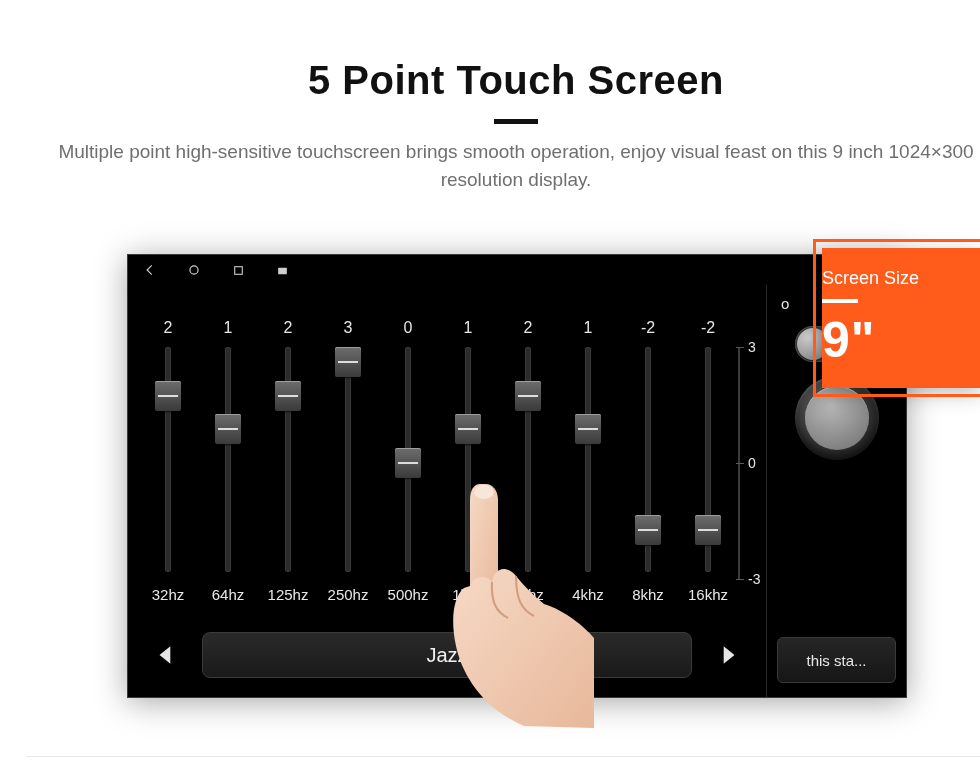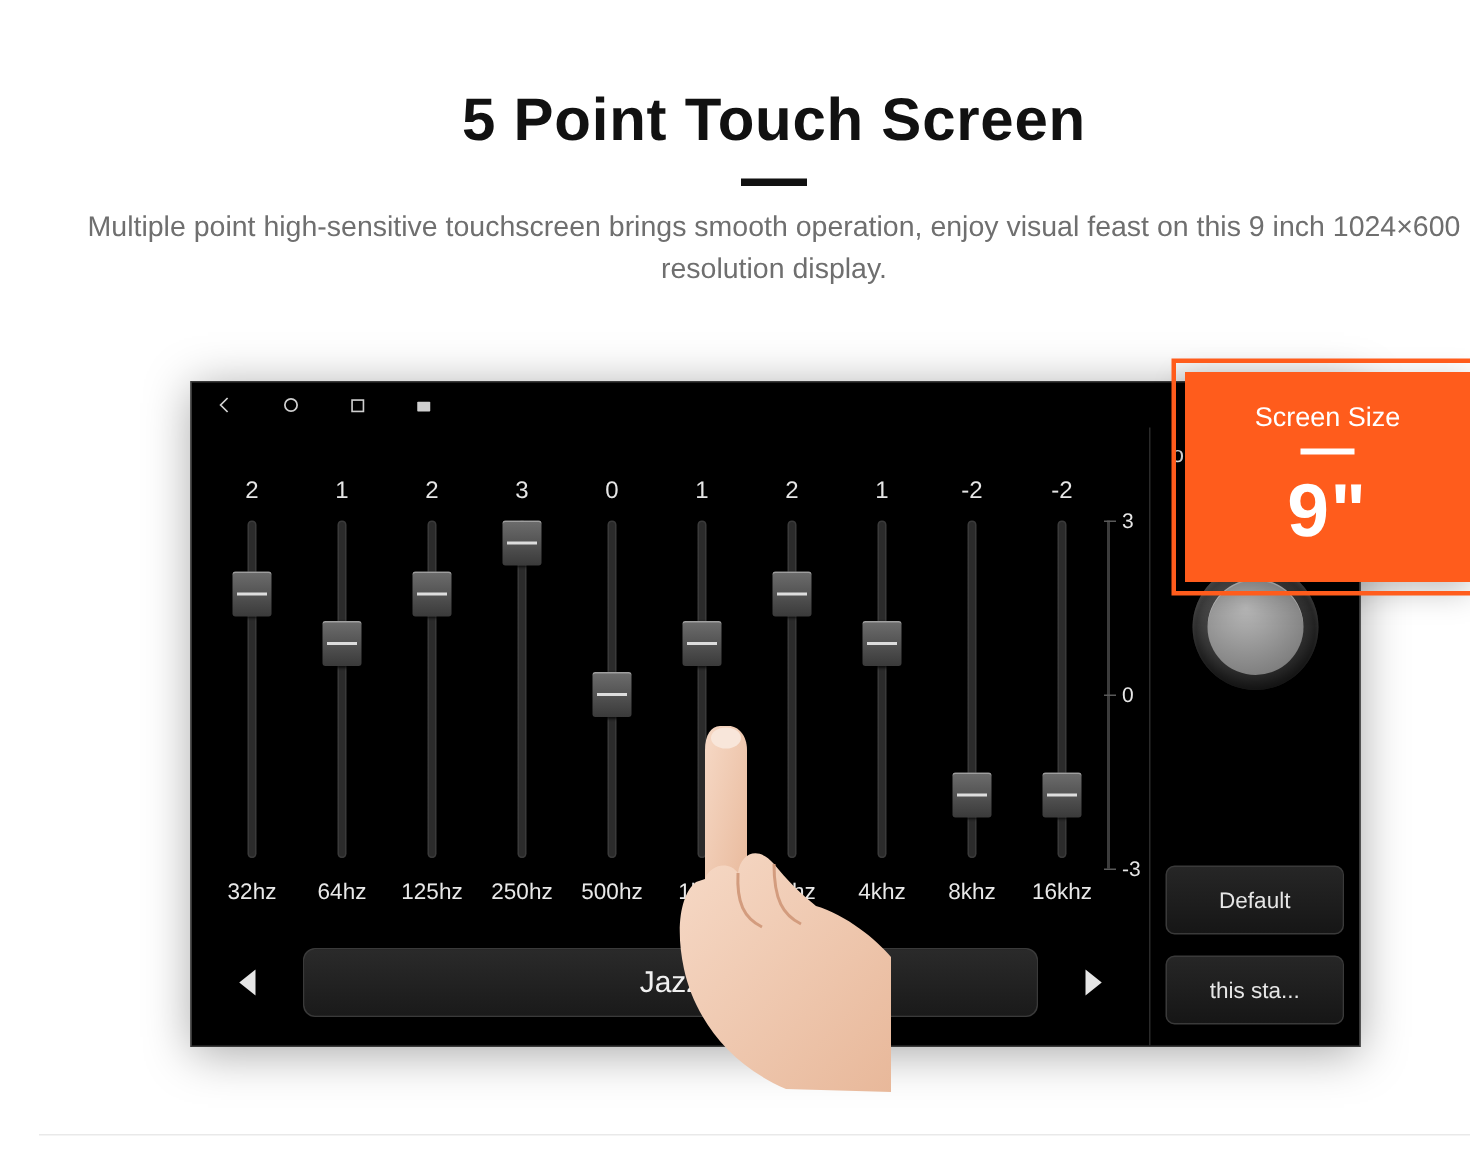--- a/index.html
+++ b/index.html
@@ -49,21 +49,21 @@
   .toggle .dot { position: absolute; top: 2px; left: 2px; width: 32px; height: 32px; border-radius: 50%; background: radial-gradient(circle at 35% 30%, #cfcfcf, #7a7a7a); box-shadow: 0 1px 2px rgba(0,0,0,.6); }
   .toggle .ring { position: absolute; top: 6px; right: 8px; width: 24px; height: 24px; border-radius: 50%; border: 2px solid #777; }
 
   .knob { width: 84px; height: 84px; border-radius: 50%; background: radial-gradient(circle at 35% 30%, #565656 0%, #2f2f2f 60%, #1c1c1c 100%); box-shadow: inset 0 2px 3px rgba(255,255,255,.15), inset 0 -5px 10px rgba(0,0,0,.6), 0 3px 6px rgba(0,0,0,.6); position: relative; }
   .knob::after { content: ""; position: absolute; inset: 10px; border-radius: 50%; background: radial-gradient(circle at 40% 30%, #b8b8b8, #6e6e6e); box-shadow: inset 0 1px 0 rgba(255,255,255,.35); }
 
   .side-btn { width: 100%; height: 46px; border-radius: 6px; border: 1px solid #3a3a3a; background: linear-gradient(#262626,#161616); display: flex; align-items: center; justify-content: center; color: #e6e6e6; font-size: 15px; cursor: pointer; }
   .side-spacer { flex: 1; }
 
   
-  .badge { position: absolute; right: 26px; top: 248px; width: 190px; height: 140px; background: #ff5c1c; box-shadow: 0 6px 20px rgba(0,0,0,.25); outline: 3px solid #ff5c1c; outline-offset: 6px; color: #fff; display: flex; flex-direction: column; align-items: center; justify-content: center; }
+  .badge { position: absolute; right: 26px; top: 248px; width: 158px; height: 140px; background: #ff5c1c; box-shadow: 0 6px 20px rgba(0,0,0,.25); outline: 3px solid #ff5c1c; outline-offset: 6px; color: #fff; display: flex; flex-direction: column; justify-content: center; }
   .badge-title { font-size: 18px; }
   .badge-rule { width: 36px; height: 4px; background: #fff; margin: 10px 0 8px; }
   .badge-value { font-size: 50px; font-weight: 700; letter-spacing: 1px; }
 
   .watermark { position: absolute; left: 50%; bottom: 10px; transform: translateX(-50%); font-family: Georgia, 'Times New Roman', serif; font-style: italic; font-size: 26px; color: rgba(255,255,255,.18); letter-spacing: 1px; pointer-events: none; }
 
   .bottom-rule { position: absolute; left: 0; right: 0; bottom: 10px; height: 1px; background: #e9e9e9; }
 
   
   .finger { position: absolute; left: 418px; top: 478px; width: 150px; height: 250px; pointer-events: none; }
@@ -71,21 +71,21 @@
   
   svg { display: block; }
 </style>
 </head>
 <body>
 <div class="page">
 
   <div class="hero">
     <div class="hero-title">5 Point Touch Screen</div>
     <div class="hero-rule"></div>
-    <div class="hero-sub">Multiple point high-sensitive touchscreen brings smooth operation, enjoy visual feast on this 9 inch 1024×600 resolution display.</div>
+    <div class="hero-sub">Multiple point high-sensitive touchscreen brings smooth operation, enjoy visual feast on this 9 inch 1024×300 resolution display.</div>
   </div>
 
   <div class="device">
     <div class="device-inner">
 
       <div class="statusbar">
         <div class="left">
           <span class="ico">
             <svg width="14" height="14" viewBox="0 0 24 24" fill="none" stroke="#cfcfcf" stroke-width="2">
                 <polyline points="15 4 7 12 15 20"></polyline>
@@ -228,23 +228,20 @@
 
       <div class="side-panel">
         <span style="align-self:flex-start;margin-left:4px;font-size:15px;color:#e6e6e6;">o</span>
         <div class="toggle">
           <div class="dot"></div>
           <div class="ring"></div>
         </div>
         <div class="knob"></div>
         <div class="side-spacer"></div>
         <div class="side-btn">
-          <span>Default</span>
-        </div>
-        <div class="side-btn">
           <span>this sta...</span>
         </div>
       </div>
 
       <div class="watermark">Seicane</div>
     </div>
   </div>
 
   <div class="badge">
     <div class="badge-title">Screen Size</div>

